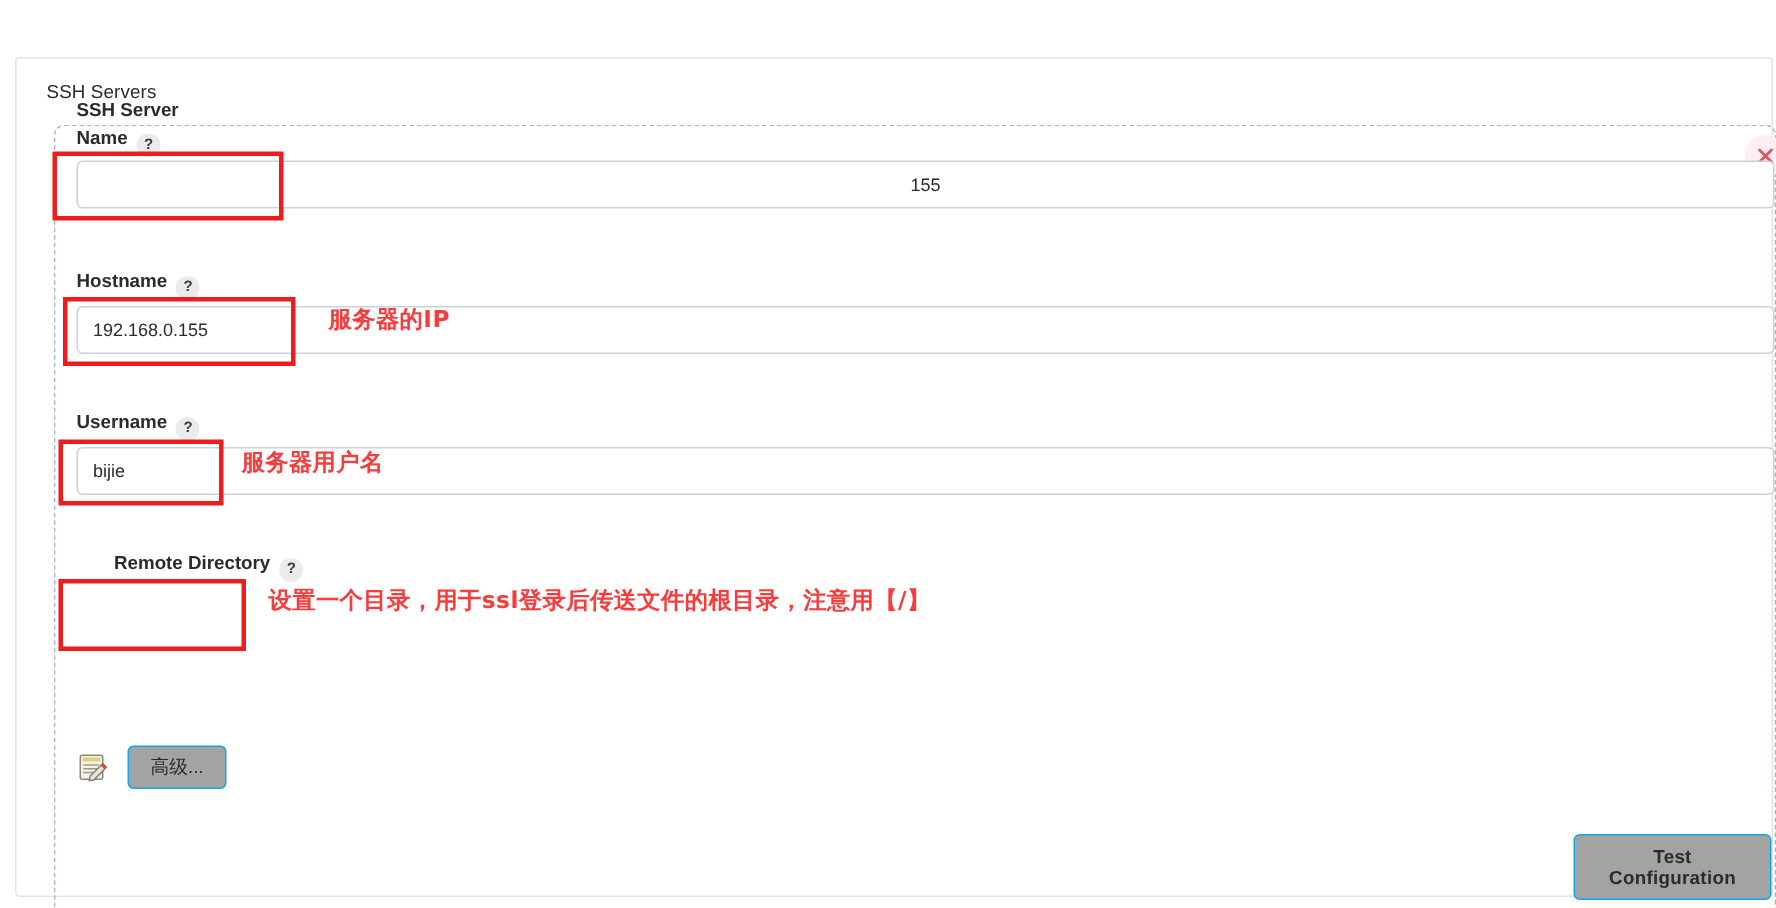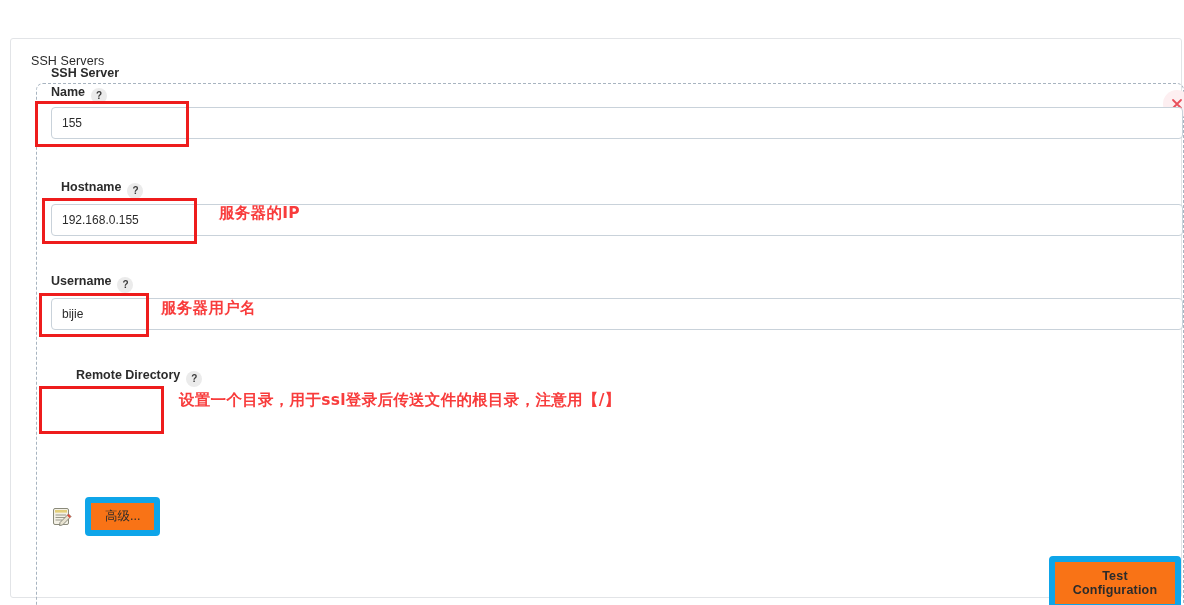--- a/index.html
+++ b/index.html
@@ -130,23 +130,23 @@
     position: absolute;
     left: 40px;
     top: 458px;
     display: flex;
     align-items: center;
     gap: 12px;
   }
   #edit-icon { width: 22px; height: 22px; display: block; }
 
   .grey-button {
-    border: 6px solid #0ea5e9;
+    border: 1px solid #0ea5e9;
     border-radius: 4px;
-    background: #f97316;
+    background: #a3a3a3;
     font-family: "Liberation Sans", "DejaVu Sans", sans-serif;
     font-size: 12.5px;
     color: #2b2b2b;
     cursor: pointer;
   }
   #advanced-button {
     padding: 5px 14px;
     min-width: 66px;
   }
 
@@ -171,24 +171,24 @@
   <div id="close-btn">
     <svg width="12" height="12" viewBox="0 0 12 12" aria-hidden="true">
       <path d="M2 2 L10 10 M10 2 L2 10" stroke="#e8505b" stroke-width="1.8" stroke-linecap="round"></path>
     </svg>
   </div>
 
   <div class="field-label" style="left:40px; top:25px;">
     <span>SSH Server</span><br>
     <span>Name</span><span class="help-icon">?</span>
   </div>
-  <input class="text-input" style="top: 68px;" value="155">
+  <input class="text-input" style="top: 68px; text-align: center;" value="155">
   <div class="red-box" style="left:24px; top:62px; width:154px; height:46px;"></div>
 
-  <div class="field-label" style="left:40px; top:139px;margin-left:10px;">
+  <div class="field-label" style="left:40px; top:139px;">
     <span>Hostname</span><span class="help-icon">?</span>
   </div>
   <input class="text-input" style="top: 165px;" value="192.168.0.155">
   <div class="red-box" style="left:31px; top:159px; width:155px; height:46px;"></div>
   <div class="red-note" style="left:208px; top:164px;">服务器的IP</div>
 
   <div class="field-label" style="left:40px; top:233px;text-align:center;">
     <span>Username</span><span class="help-icon">?</span>
   </div>
   <input class="text-input" style="top: 259px;" value="bijie">

